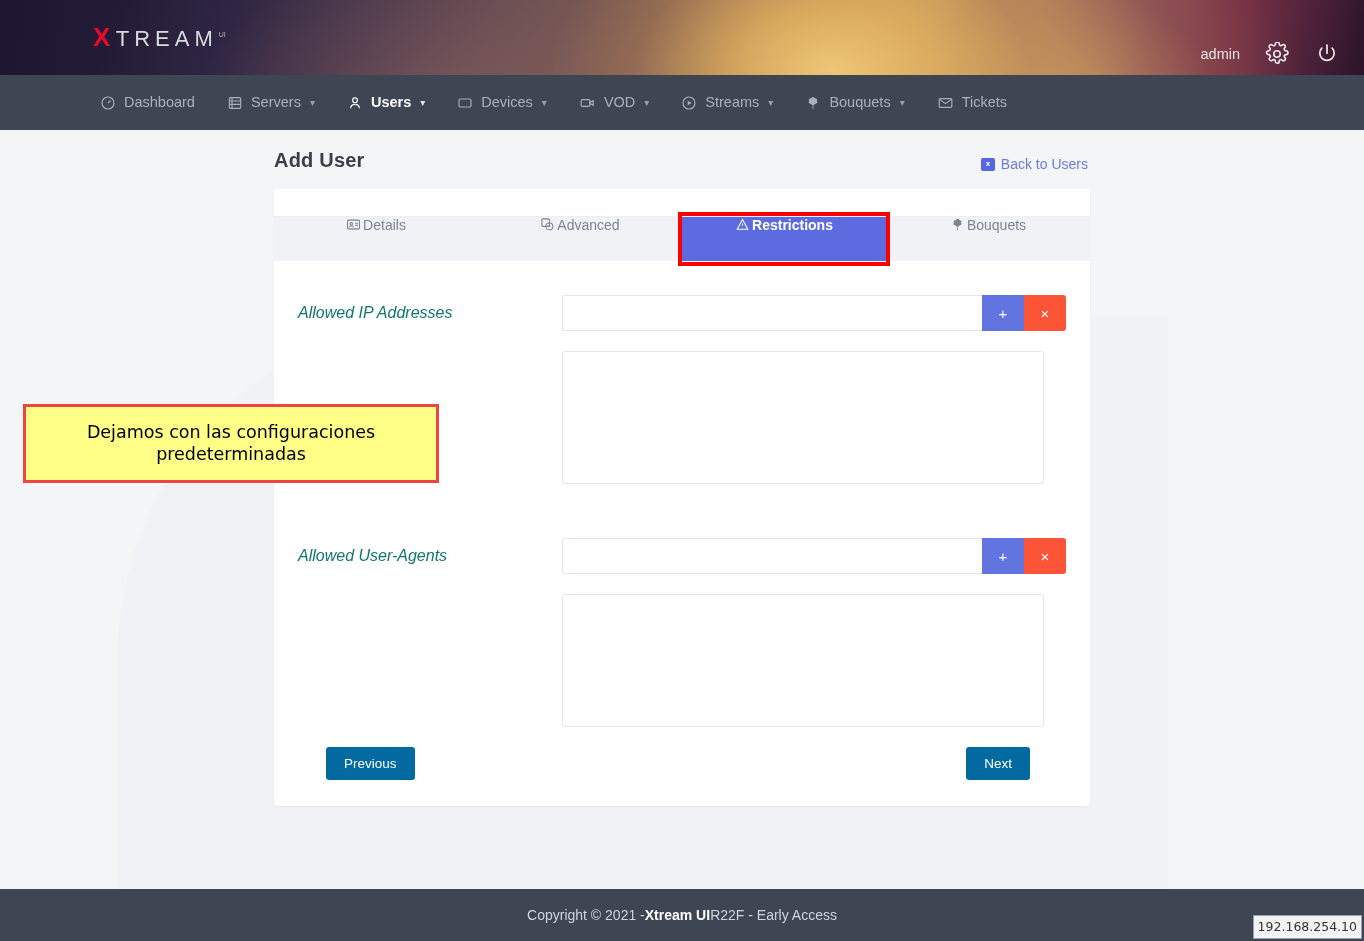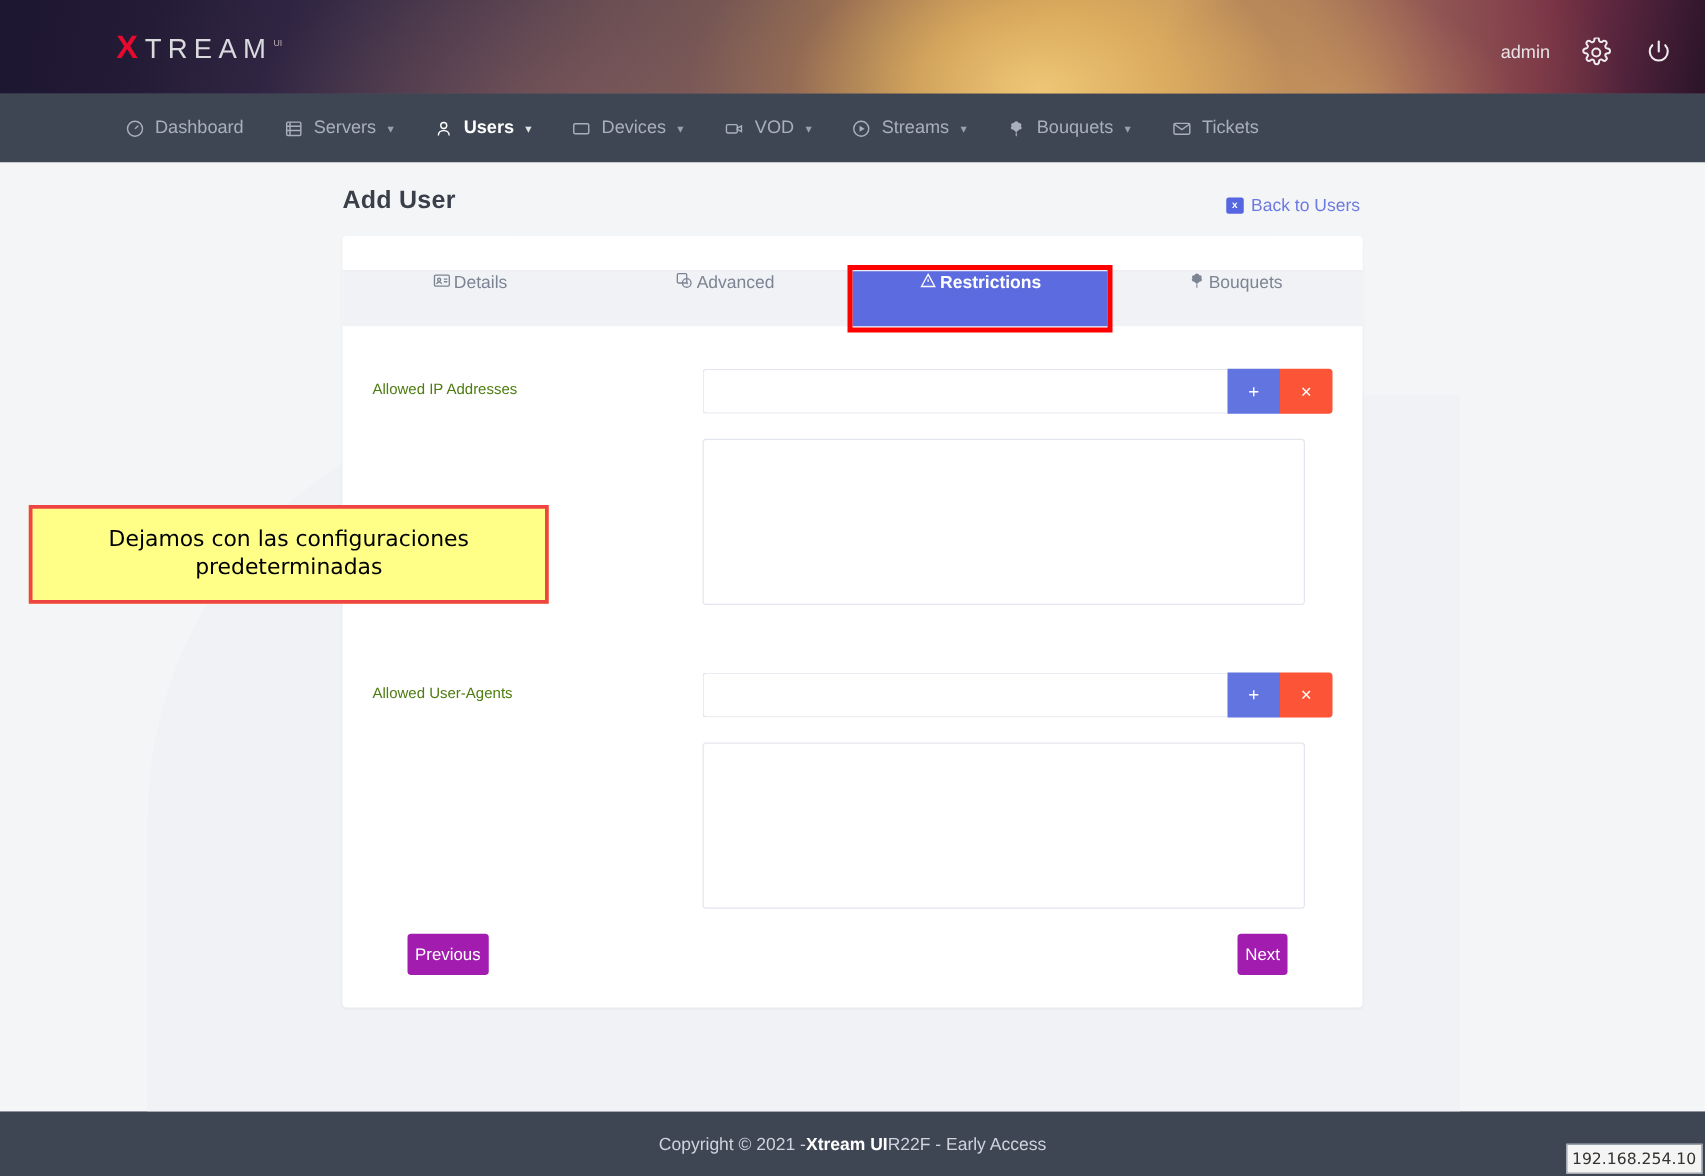--- a/index.html
+++ b/index.html
@@ -34,21 +34,21 @@
   .logo {
     position: absolute; left: 93px; top: 24px;
     display: flex; align-items: baseline; z-index: 4;
     letter-spacing: 3.4px;
   }
   .logo .x { color: #e60a2e; font-size: 26px; font-weight: bold; line-height: 1; }
   .logo .rest { color: #d9dade; font-size: 22px; font-weight: 400; line-height: 1; letter-spacing: 5px; margin-left: 2px;}
   .logo .sup { color: #b9b0b8; font-size: 7px; margin-left: 1px; position: relative; top: -9px; letter-spacing: 0; }
 
   .topbar-right {
-    position: absolute; right: 24px; top: 4px; height: 75px;
+    position: absolute; right: 24px; top: 16px; height: 75px;
     display: flex; align-items: center; gap: 24px; z-index: 4;
   }
   .topbar-right .user { color: #e7e3e6; font-size: 14.5px; }
   .ic-btn { display: flex; align-items: center; justify-content: center; width: 26px; height: 26px; cursor: pointer; }
   .ic-btn svg { display: block; }
 
   
   .navbar {
     position: relative; height: 55px; flex: 0 0 55px;
     background: #3e4654;
@@ -66,21 +66,21 @@
   .nav-item.active .nlabel { font-weight: bold; }
   .nav-item .caret { font-size: 10px; opacity: .85; margin-left: 1px; }
   .nav-arrow {
     position: absolute; left: 50%; bottom: -9px; transform: translateX(-50%);
     width: 0; height: 0; border-left: 9px solid transparent; border-right: 9px solid transparent;
     border-top: 9px solid #3e4654;
   }
   .nav-item svg { display:block; }
 
   
-  .main { position: relative; flex: 1 1 auto; background: #f4f5f7; overflow: hidden; }
+  .main { position: relative; flex: 1 1 auto; background: #f4f5f7; overflow: hidden; border-radius: 12px; }
   .bg-blob {
     position: absolute; left: 118px; top: 186px;
     width: 1050px; height: 700px;
     background: #f1f2f5;
     border-radius: 340px 0 0 0;
   }
   .container { position: relative; width: 816px; margin: 0 auto; padding-top: 19px; z-index: 2; }
   .page-head { display: flex; align-items: flex-end; justify-content: space-between; padding: 0 2px 0 0; }
   .page-title { font-size: 20px; color: #3b3f4a; font-weight: bold; letter-spacing: .2px; }
   .back-link { display: flex; align-items: center; gap: 6px; color: #6c7ae0; font-size: 14px; cursor: pointer; }
@@ -106,21 +106,21 @@
   .tab.annotated::after {
     content: ""; position: absolute; left: -4px; top: -5px; right: -4px; bottom: -5px;
     border: 4px solid #ff0000; pointer-events: none; z-index: 5;
   }
   .tab svg { display:block; }
 
   .form { padding: 34px 46px 0 24px; }
   .row { display: flex; align-items: flex-start; margin-bottom: 20px; }
   .row .lbl {
     width: 264px; flex: 0 0 264px; padding-top: 9px;
-    color: #4d7c0f; font-size: 12px;
+    color: #0f766e; font-size: 16px; font-style: italic;
   }
   .ctrl { flex: 1 1 auto; max-width: 504px; }
   .input-group { display: flex; width: 504px; }
   .text-input {
     flex: 1 1 auto; height: 36px;
     border: 1px solid #e3e6ec; border-right: none;
     border-radius: 3px 0 0 3px;
     padding: 0 11px; font-size: 13.5px; color: #3b3f4a;
     font-family: "Liberation Sans", sans-serif;
     background: #fff; outline: none;
@@ -138,22 +138,22 @@
   .ta-spacer { width: 264px; flex: 0 0 264px; }
   .txtarea {
     width: 504px; height: 133px;
     border: 1px solid #e3e6ec; border-radius: 3px;
     background: #fff; resize: none; outline: none;
     font-family: "Liberation Sans", sans-serif; font-size: 13.5px; color: #3b3f4a;
     padding: 8px 10px;
   }
   .nav-btns { display: flex; justify-content: space-between; padding: 14px 14px 0 28px; }
   .wz-btn {
-    background: #a21caf; color: #ffffff; border: none; cursor: pointer;
-    font-size: 13.5px; padding: 9px 6px; border-radius: 3px;
+    background: #0369a1; color: #ffffff; border: none; cursor: pointer;
+    font-size: 13.5px; padding: 9px 18px; border-radius: 3px;
     font-family: "Liberation Sans", sans-serif;
     text-align: right;
   }
 
   
   .footer {
     flex: 0 0 52px; height: 52px; background: #3e4654;
     display: flex; align-items: center; justify-content: center;
     color: #cfd4dd; font-size: 14px;
   }

